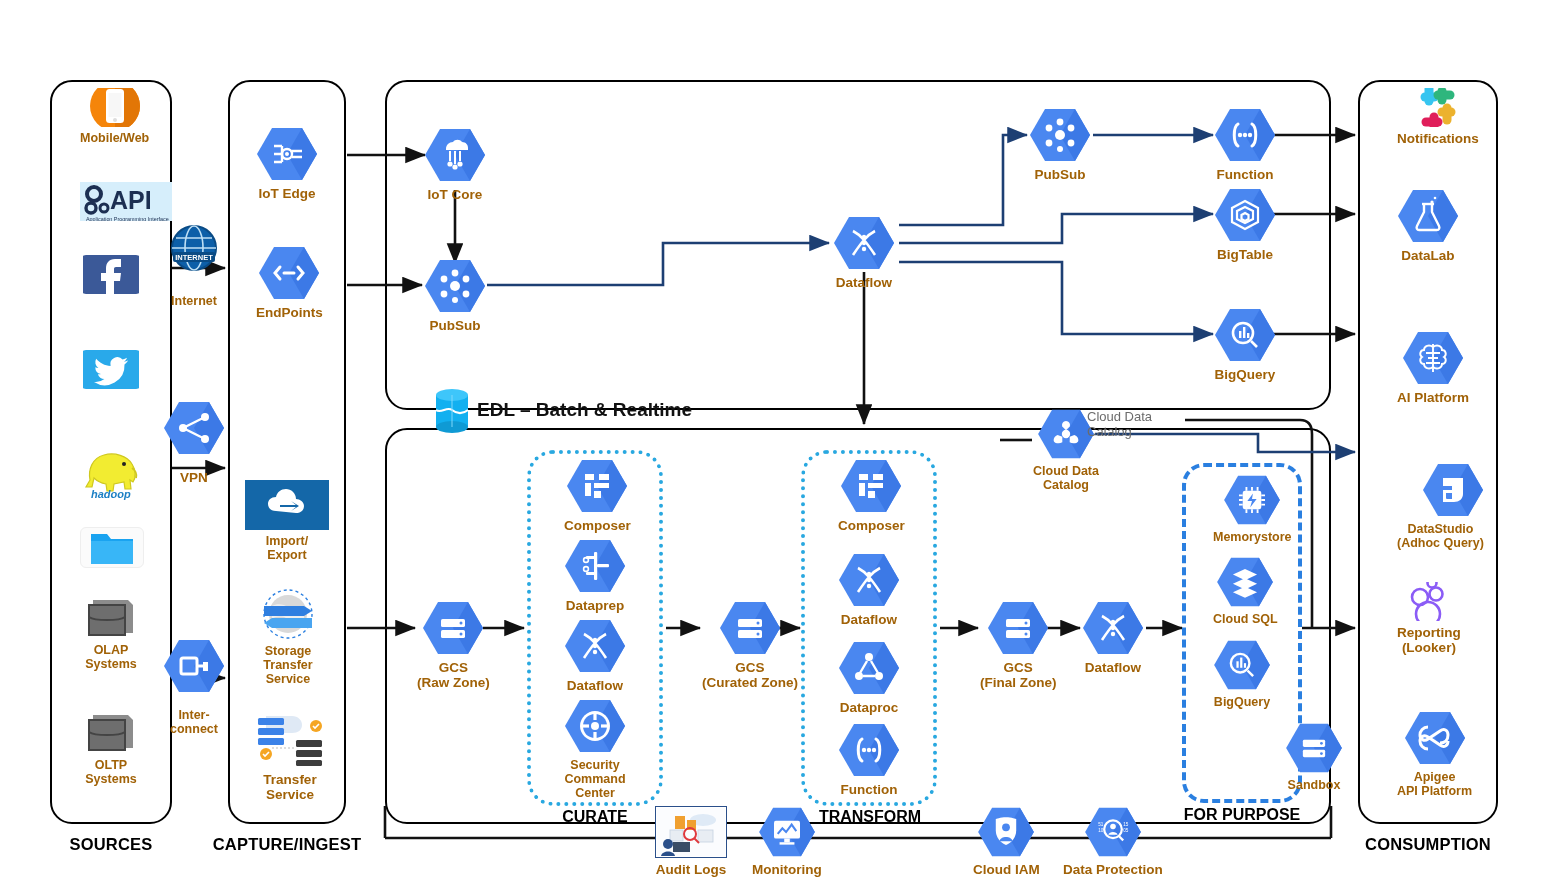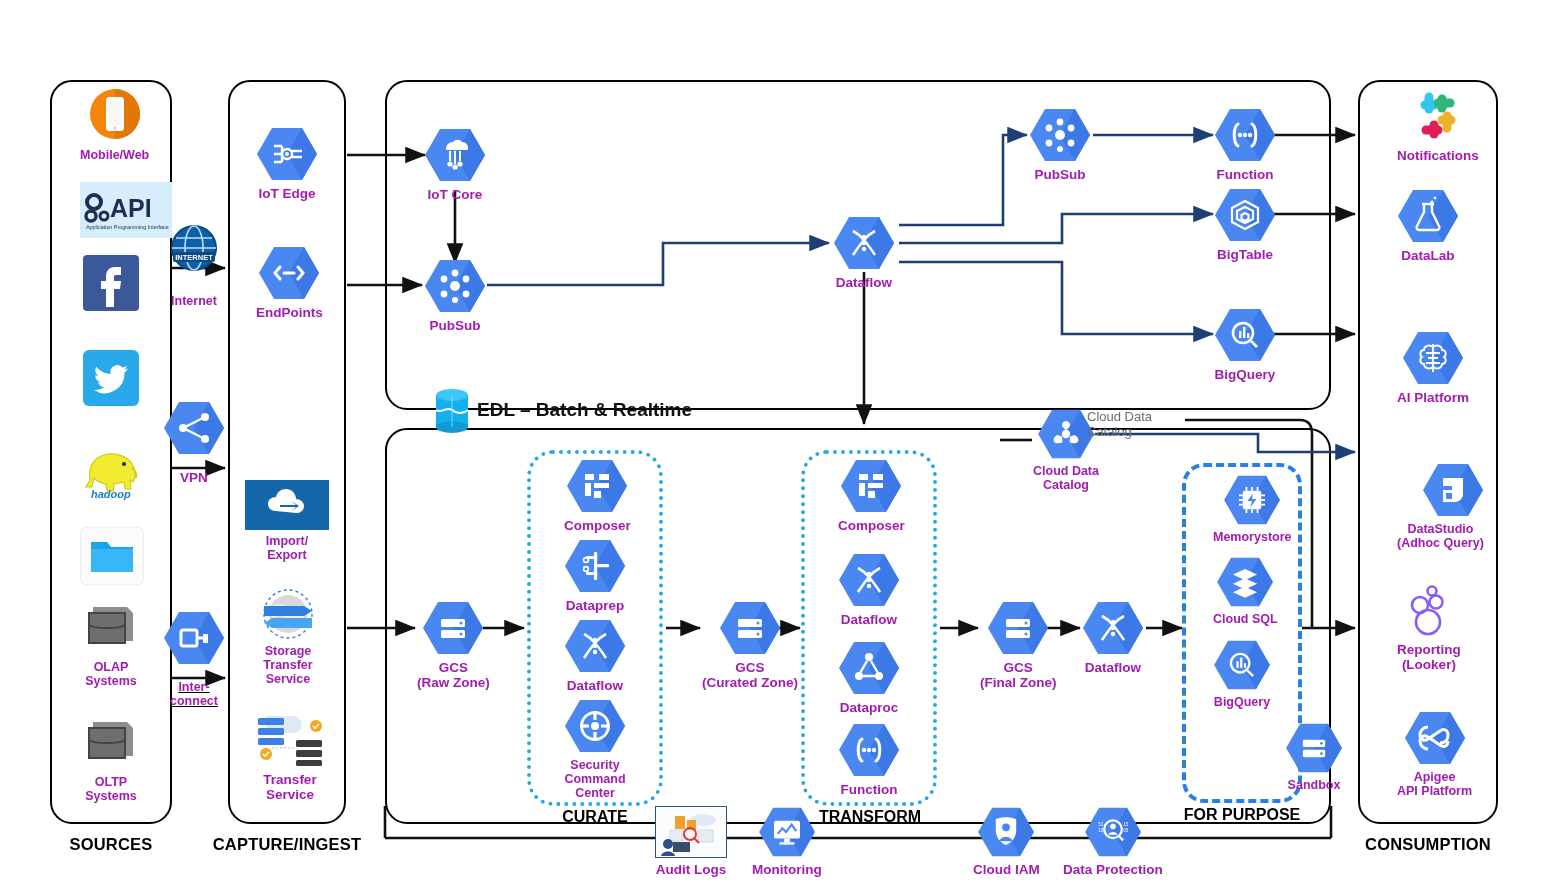--- a/index.html
+++ b/index.html
@@ -19,26 +19,26 @@
 
   
   .grp-dotted{position:absolute;border:4px dotted #29a8e0;border-radius:26px;box-sizing:border-box;}
   .grp-dashed{position:absolute;border:4px dashed #2a7fe0;border-radius:22px;box-sizing:border-box;}
   .grp-label{position:absolute;text-align:center;font-weight:bold;font-size:16px;color:#000;}
 
   
   .node{position:absolute;display:flex;flex-direction:column;align-items:center;}
   .hex{position:relative;width:62px;height:56px;}
   .hex svg{display:block;}
-  .cap{margin-top:4px;font-size:13.5px;font-weight:bold;color:#a21caf;text-align:center;line-height:1.12;white-space:pre-line;}
+  .cap{margin-top:4px;font-size:13.5px;font-weight:bold;color:#a16207;text-align:center;line-height:1.12;white-space:pre-line;}
   .cap.sm{font-size:12.5px;}
 
   
   .tile{position:absolute;display:flex;flex-direction:column;align-items:center;}
-  .tilebox{width:62px;height:56px;display:flex;align-items:center;justify-content:center;border-radius:6px;overflow:hidden;}
+  .tilebox{width:62px;height:39px;display:flex;align-items:center;justify-content:center;border-radius:6px;overflow:hidden;}
 
   
   #wires{position:absolute;left:0;top:0;width:1543px;height:891px;pointer-events:none;}
 
   
   #edl{position:absolute;display:flex;align-items:center;gap:8px;}
   #edl .cyl{width:36px;height:44px;position:relative;}
   #edl .txt{font-size:19px;font-weight:bold;color:#111;}
 
   
@@ -242,21 +242,21 @@
           <circle cx="20" cy="28" r="4"></circle>
             <circle cx="42" cy="17" r="4"></circle>
             <circle cx="42" cy="39" r="4"></circle>
           <path d="M22 27l18-9M22 29l18 9" stroke="#fff" stroke-width="2.4" fill="none"></path>
         </g>
       </svg>
     </div>
     <div class="cap" style="margin-top:14px;">VPN</div>
   </div>
 
-  <div class="node" style="left:163px;top:610px;text-decoration:underline;">
+  <div class="node" style="left:163px;top:638px;">
     <div class="hex">
       <svg width="62" height="56" viewBox="0 0 62 56">
         <polygon points="16,2 46,2 61,28 46,54 16,54 1,28" fill="#4a87f0"></polygon>
         <polygon points="46,2 61,28 46,54 31,28" fill="#3c79e6"></polygon>
         <g fill="none" stroke="#fff" stroke-width="3">
           <rect x="18" y="20" width="16" height="16" rx="2"></rect>
           <path d="M34 28h10"></path>
         </g>
         <rect x="40" y="24" width="5" height="9" fill="#fff"></rect>
       </svg>

